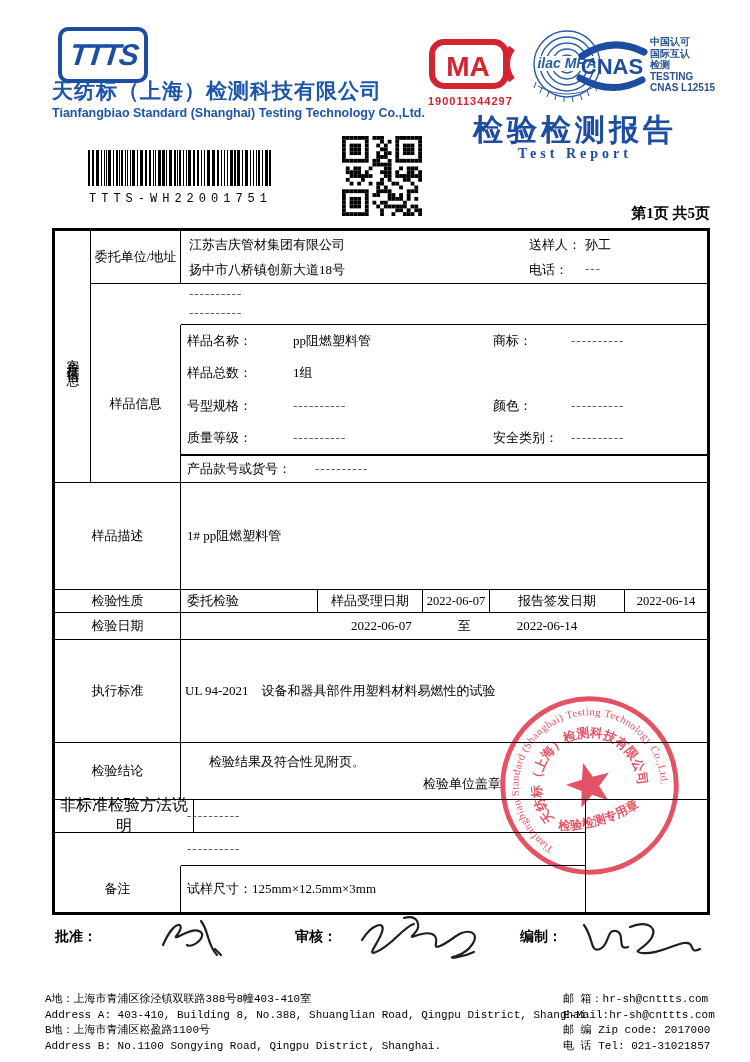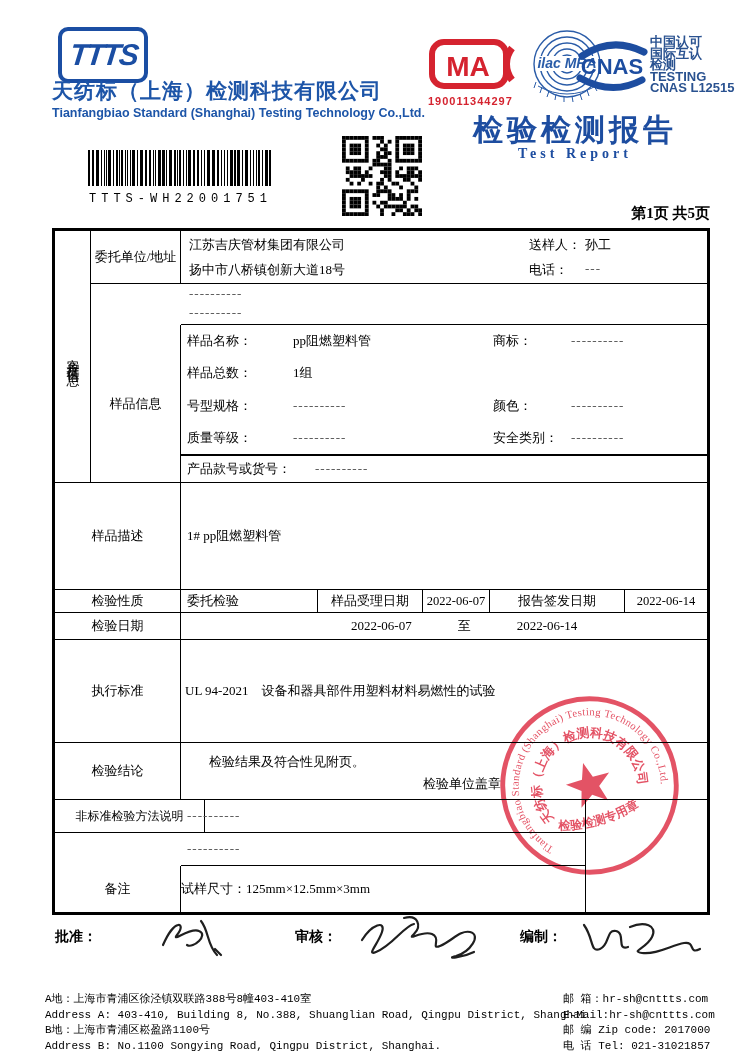--- a/index.html
+++ b/index.html
@@ -5,21 +5,21 @@
   html,body{margin:0;padding:0;}
   body{width:750px;height:1062px;background:#fff;font-family:"Liberation Serif","DejaVu Serif",serif;color:#000;}
   .page{position:relative;width:750px;height:1062px;overflow:hidden;background:#fff;}
   .abs{position:absolute;}
   
   .logo-box{position:absolute;left:58px;top:27px;width:82px;height:48px;border:4px solid #1b4ea3;border-radius:10px;display:flex;align-items:center;justify-content:center;}
   .logo-box span{font-family:"Liberation Sans",sans-serif;font-weight:bold;font-style:italic;font-size:30px;color:#1b4ea3;letter-spacing:-2px;transform:skewX(-6deg);}
   .company-cn{position:absolute;left:52px;top:77px;font-family:"Liberation Sans",sans-serif;font-size:21px;font-weight:bold;color:#1d55a8;letter-spacing:1px;}
   .company-en{position:absolute;left:52px;top:106px;font-family:"Liberation Sans",sans-serif;font-size:12.5px;font-weight:bold;color:#1d55a8;}
   .cma-num{position:absolute;left:428px;top:95px;font-family:"Liberation Sans",sans-serif;font-size:11px;color:#d5232f;letter-spacing:1px;font-weight:bold;}
-  .cnas-side{position:absolute;left:650px;top:36px;font-family:"Liberation Sans",sans-serif;font-size:13px;line-height:11.5px;color:#2a5290;font-weight:bold;}
+  .cnas-side{position:absolute;left:650px;top:36px;font-family:"Liberation Sans",sans-serif;font-size:10px;line-height:11.5px;color:#2a5290;font-weight:bold;}
   .report-title{position:absolute;left:440px;top:110px;width:270px;text-align:center;font-size:30px;font-weight:bold;color:#1d4da0;letter-spacing:4px;font-family:"Liberation Serif",serif;}
   .report-title-en{position:absolute;left:440px;top:146px;width:270px;text-align:center;font-size:14px;color:#1d4da0;letter-spacing:4px;font-weight:bold;}
   .barcode-wrap{position:absolute;left:88px;top:150px;width:185px;}
   .barcode-text{margin-top:2px;text-align:center;font-family:"Liberation Mono","DejaVu Sans Mono",monospace;font-size:12px;letter-spacing:5px;white-space:nowrap;}
   .qr{position:absolute;left:342px;top:136px;}
   .page-indicator{position:absolute;left:52px;top:204px;width:658px;text-align:right;font-size:15px;font-weight:bold;}
   
   .tbl{position:absolute;left:52px;top:228px;width:658px;height:687px;border:3px solid #000;box-sizing:border-box;}
   .cell{position:absolute;box-sizing:border-box;font-size:13px;display:flex;align-items:center;}
   .lab{justify-content:center;text-align:center;}
@@ -453,32 +453,32 @@
     </div>
 
     <div class="cell bb" style="left:126px;top:512px;width:526px;height:57px">
       <div style="position:relative;width:100%;height:100%">
         <span style="position:absolute;left:28px;top:10px">检验结果及符合性见附页。</span>
         <span style="position:absolute;left:242px;bottom:6px">检验单位盖章</span>
       </div>
     </div>
     <div class="cell lab br bb" style="left:0;top:512px;width:126px;height:57px">检验结论</div>
 
-    <div class="cell lab br bb" style="left:0;top:569px;width:150px;height:33px;font-size:12px">非标准检验方法说明</div>
+    <div class="cell lab br bb" style="left:0;top:569px;width:139px;height:33px;font-size:16px">非标准检验方法说明</div>
     <div class="cell br bb" style="left:126px;top:569px;width:405px;height:33px">
       <span class="dash" style="margin-left:6px">----------</span>
     </div>
 
     <div class="cell br bb" style="left:126px;top:602px;width:405px;height:33px">
       <span class="dash" style="margin-left:6px">----------</span>
     </div>
 
     <div class="cell lab br" style="left:0;top:635px;width:126px;height:46px">备注</div>
     <div class="cell br" style="left:126px;top:635px;width:405px;height:46px">
-      <span style="">试样尺寸：125mm×12.5mm×3mm</span>
+      <span style="margin-left:6px">试样尺寸：125mm×12.5mm×3mm</span>
     </div>
 
     <div class="cell" style="left:531px;top:569px;width:121px;height:112px"></div>
   </div>
 
   <svg class="stamp" viewBox="0 0 200 200">
     <defs>
       <path id="ringPath" d="M 47.4,151.6 A 73,73 0 1 1 152.6,151.6" fill="none"></path>
       <path id="arcCn" d="M 56.7,125 A 50,50 0 1 1 143.3,125" fill="none"></path>
       <path id="arcBottom" d="M 54,134 Q 100,148 146,134" fill="none"></path>

